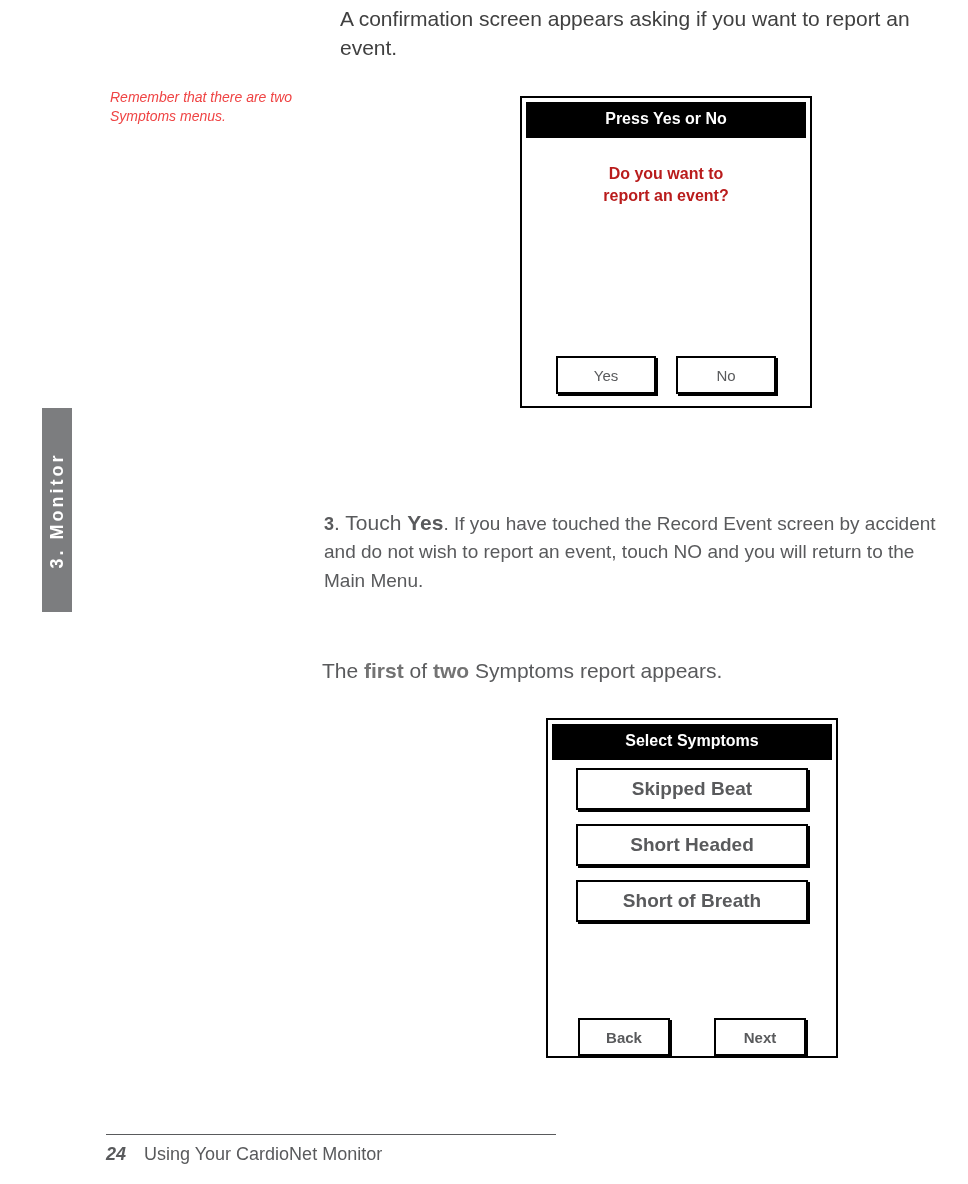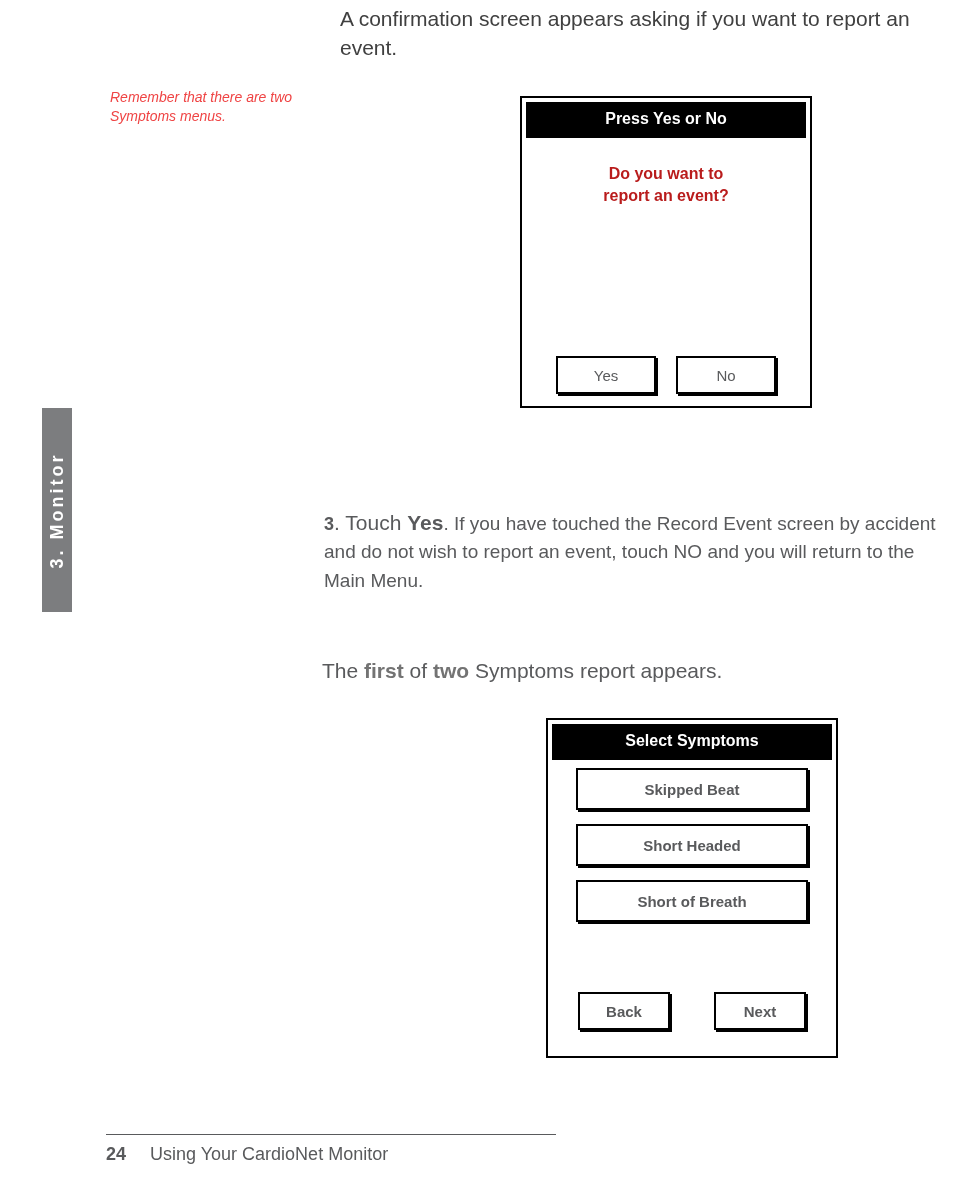--- a/index.html
+++ b/index.html
@@ -165,26 +165,26 @@
   .symptom-btn {
     height: 38px;
     border: 2px solid #000;
     box-shadow: 2px 2px 0 #000;
     background: #fff;
     display: flex;
     align-items: center;
     justify-content: center;
     font-family: Arial, Helvetica, sans-serif;
     font-weight: 700;
-    font-size: 15px;
+    font-size: 19px;
     color: #595a5c;
   }
   .screen2 .btn-row2 {
     position: absolute;
-    bottom: 26px;
+    bottom: 0;
     left: 0;
     width: 100%;
     display: flex;
     justify-content: space-between;
     padding: 0 30px;
     box-sizing: border-box;
     gap: 44px;
   }
   .nav-btn {
     width: 96px;
@@ -211,21 +211,22 @@
   }
   .footer {
     position: absolute;
     left: 106px;
     top: 1144px;
     font-size: 18px;
     color: #595a5c;
   }
   .footer .pagenum {
     font-weight: 700;
-    margin-right: 24px;
+    margin-right: 18px;
+    font-style: italic;
   }
 </style>
 </head>
 <body>
 
 <div class="intro-para">A confirmation screen appears asking if you want to report an event.</div>
 
 <div class="margin-note">Remember that there are two Symptoms menus.</div>
 
 <div class="side-tab">

